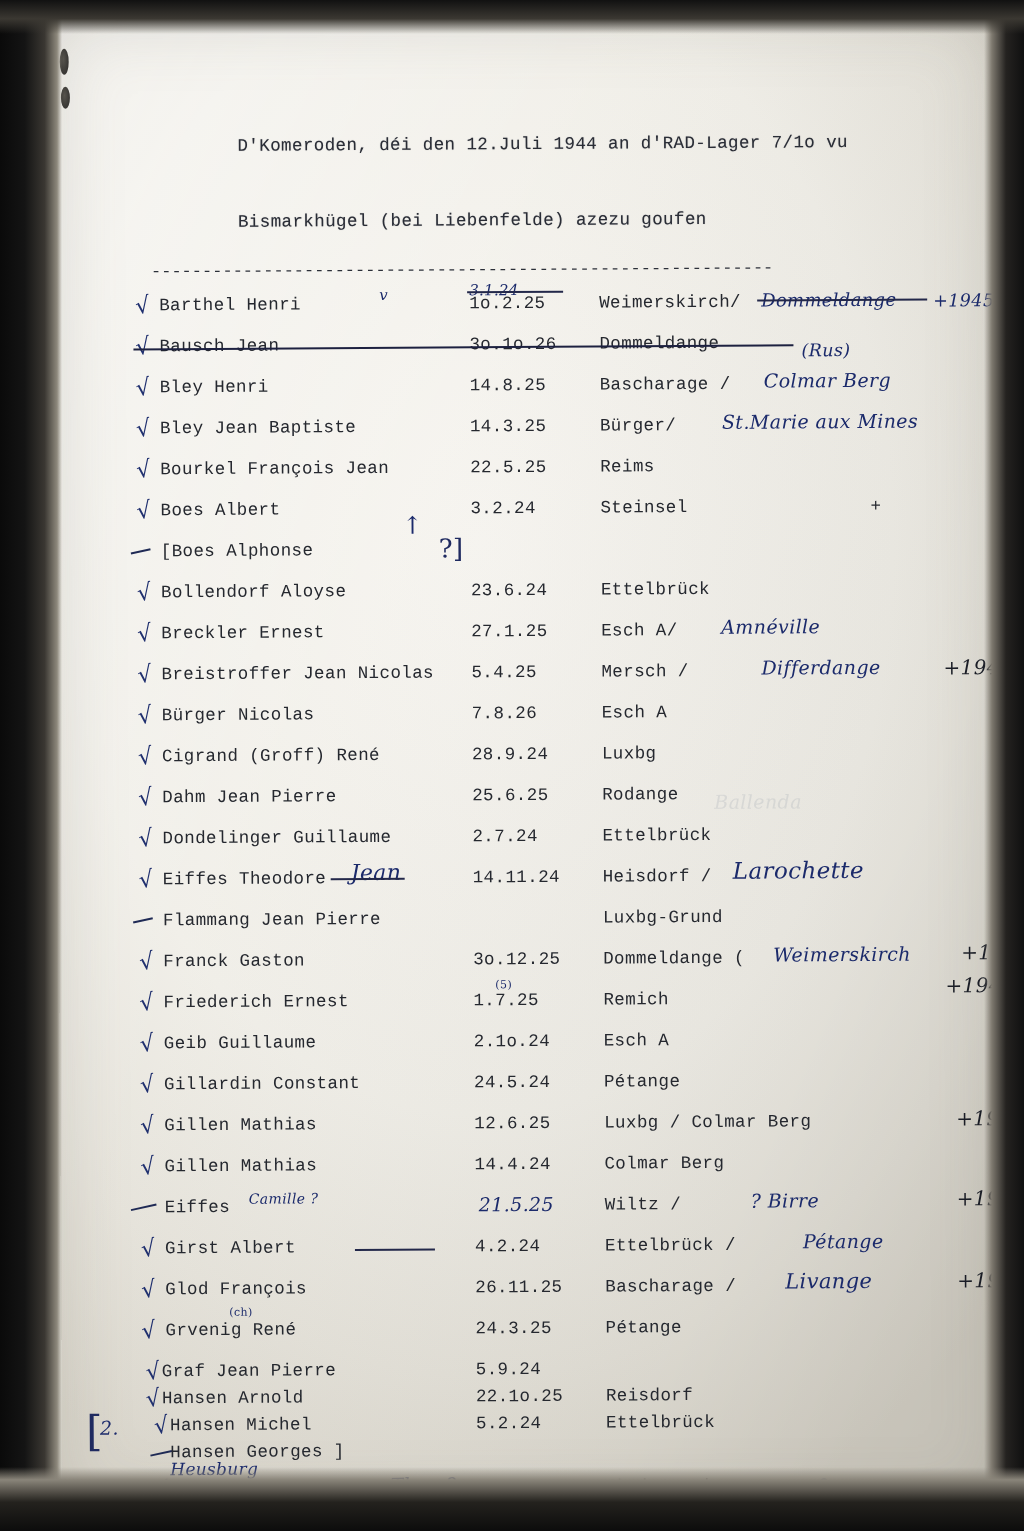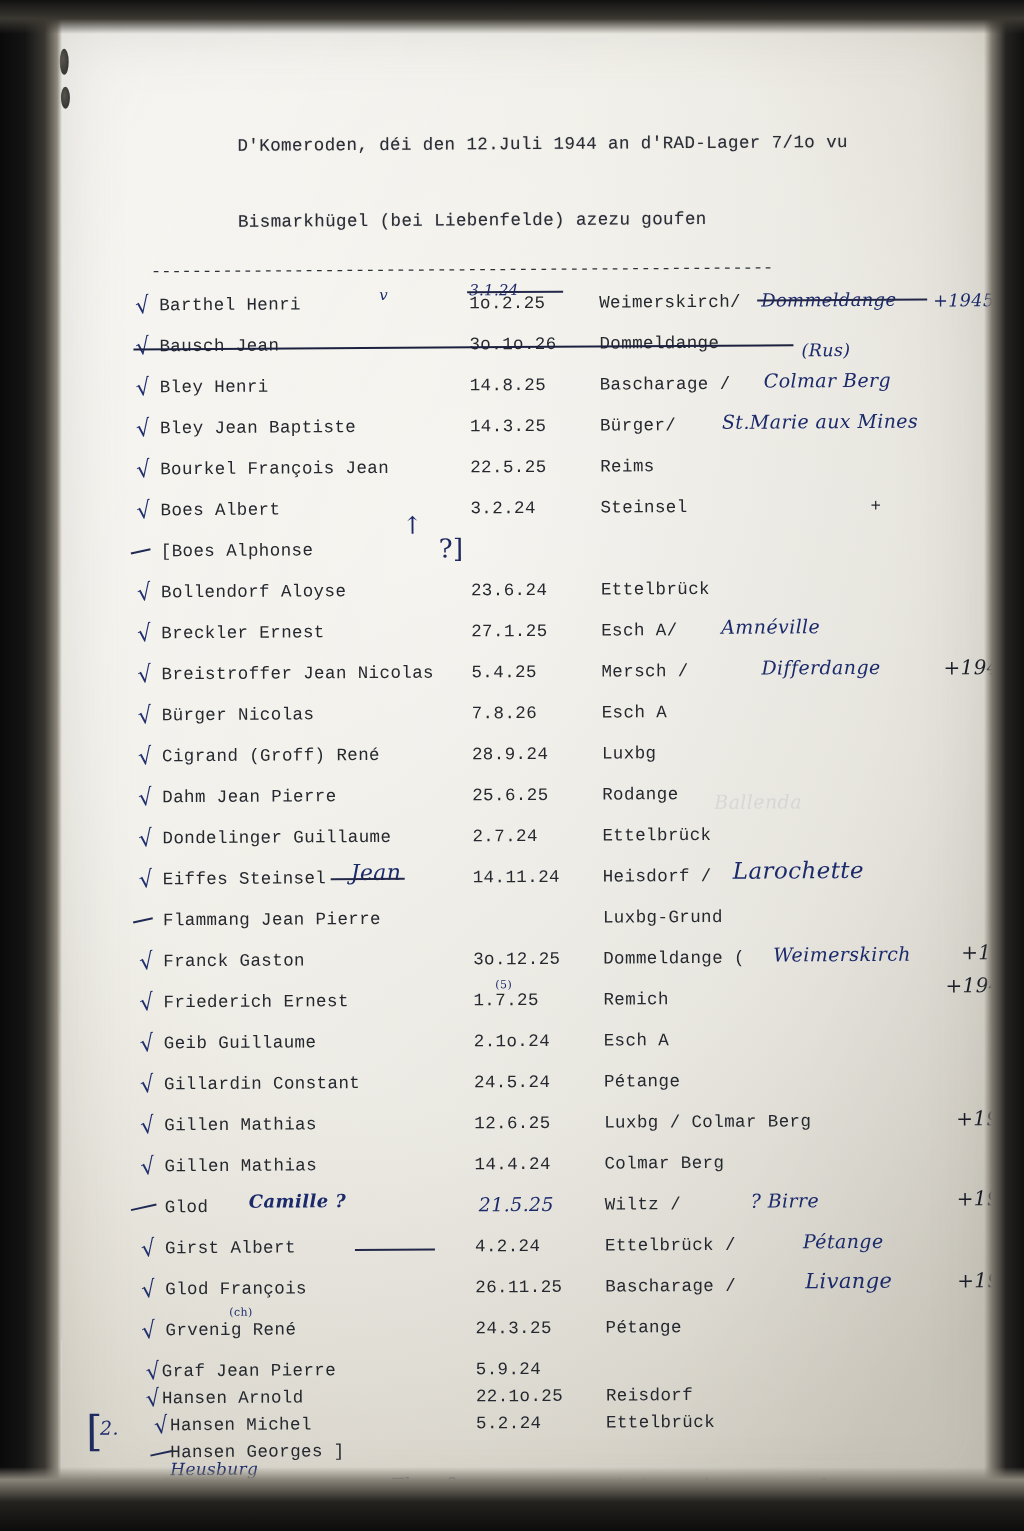--- a/index.html
+++ b/index.html
@@ -297,21 +297,21 @@
         <div class="row">
           <span class="check">√</span>
           <span class="col-name">Dondelinger Guillaume</span>
           <span class="col-date">2.7.24</span>
           <span class="col-place">Ettelbrück</span>
           <span class="ghost" style="left:560px; top:-34px;">Ballenda</span>
         </div>
 
         <div class="row">
           <span class="check">√</span>
-          <span class="col-name">Eiffes Steinsel</span>
+          <span class="col-name">Eiffes Theodore</span>
           <span class="hw-over hand-dark" style="left:196px; top:-8px; font-size:22px;">Jean</span>
           <span class="strike" style="left:176px; width:74px; top:10px;"></span>
           <span class="col-date">14.11.24</span>
           <span class="col-place">Heisdorf /</span>
           <span class="hw-over hand-dark" style="left:578px; top:-8px; font-size:23px;">Larochette</span>
         </div>
 
         <div class="row">
           <span class="dash-mark"></span>
           <span class="col-name">Flammang Jean Pierre</span>
@@ -360,43 +360,43 @@
 
         <div class="row">
           <span class="check">√</span>
           <span class="col-name">Gillen Mathias</span>
           <span class="col-date">14.4.24</span>
           <span class="col-place">Colmar Berg</span>
         </div>
 
         <div class="row">
           <span class="dash-mark" style="left:-26px; width:26px;"></span>
-          <span class="col-name">Glod</span>
-          <span class="hw-over hand-dark" style="left:92px; top:-6px; font-size:18px;font-weight:bold;">Camille ?</span>
+          <span class="col-name">Eiffes</span>
+          <span class="hw-over hand-dark" style="left:92px; top:-6px; font-size:14px;">Camille ?</span>
           <span class="hw-over hand-dark" style="left:322px; top:-2px; font-size:19px;">21.5.25</span>
           <span class="col-place">Wiltz /</span>
           <span class="hw-over hand-dark" style="left:594px; top:-4px; font-size:19px;text-align:right;">? Birre</span>
           <span class="note-right hand-dark" style="left:800px; top:-6px; font-size:20px;">+1945</span>
         </div>
 
         <div class="row">
           <span class="check">√</span>
           <span class="col-name">Girst Albert</span>
           <span class="strike" style="left:198px; width:80px; top:12px;"></span>
           <span class="col-date">4.2.24</span>
           <span class="col-place">Ettelbrück /</span>
           <span class="hw-over hand-dark" style="left:646px; top:-4px; font-size:19px;">Pétange</span>
         </div>
 
         <div class="row">
           <span class="check">√</span>
           <span class="col-name">Glod François</span>
           <span class="col-date">26.11.25</span>
           <span class="col-place">Bascharage /</span>
-          <span class="hw-over hand-dark" style="left:648px; top:-6px; font-size:21px;">Livange</span>
+          <span class="hw-over hand-dark" style="left:628px; top:-6px; font-size:21px;">Livange</span>
           <span class="note-right hand-dark" style="left:800px; top:-6px; font-size:20px;">+1945</span>
         </div>
 
         <div class="row">
           <span class="check">√</span>
           <span class="col-name">Grvenig René</span>
           <span class="smallsup" style="left:72px; top:-14px;">(ch)</span>
           <span class="col-date">24.3.25</span>
           <span class="col-place">Pétange</span>
         </div>

